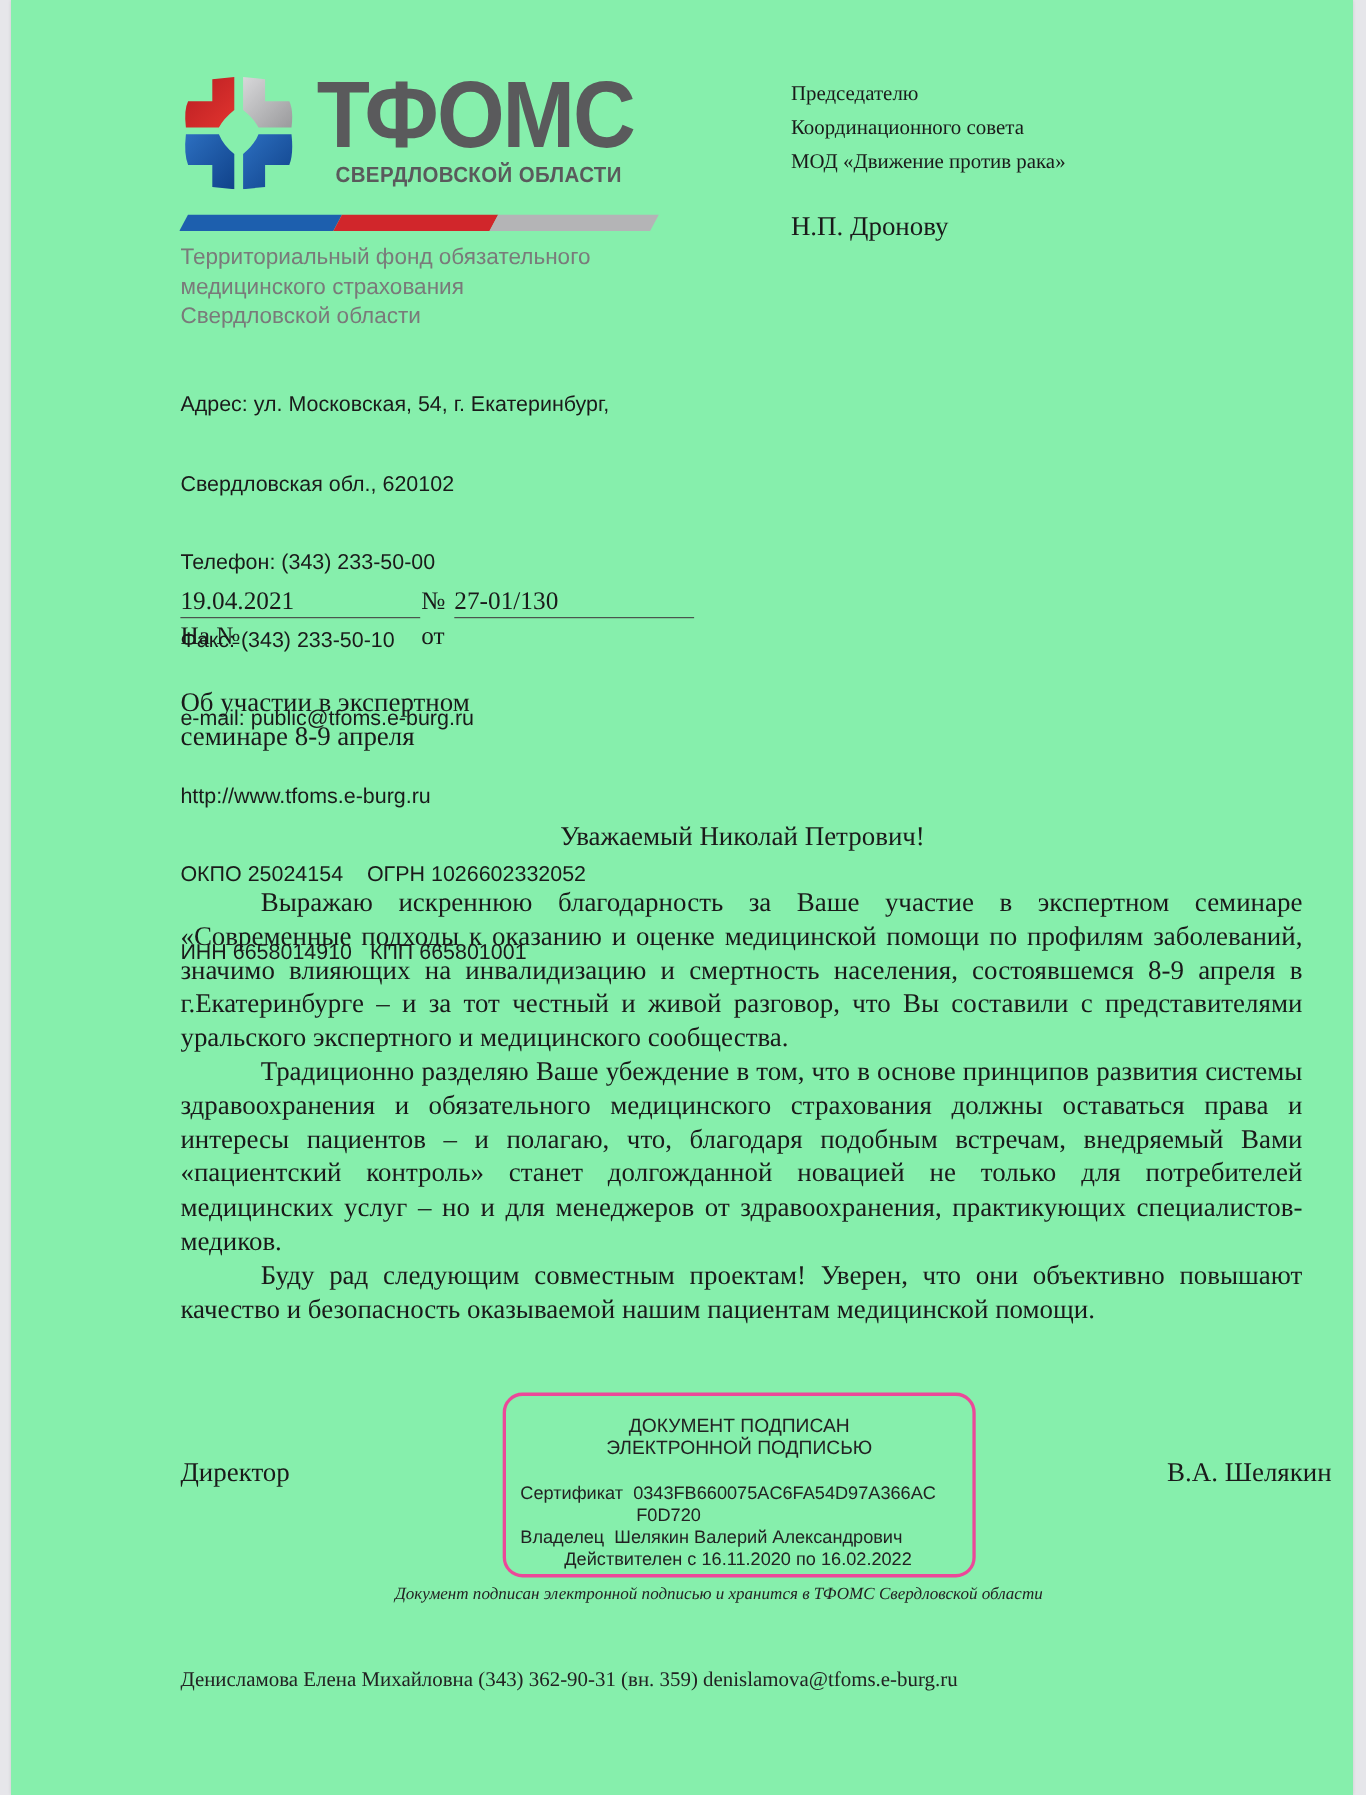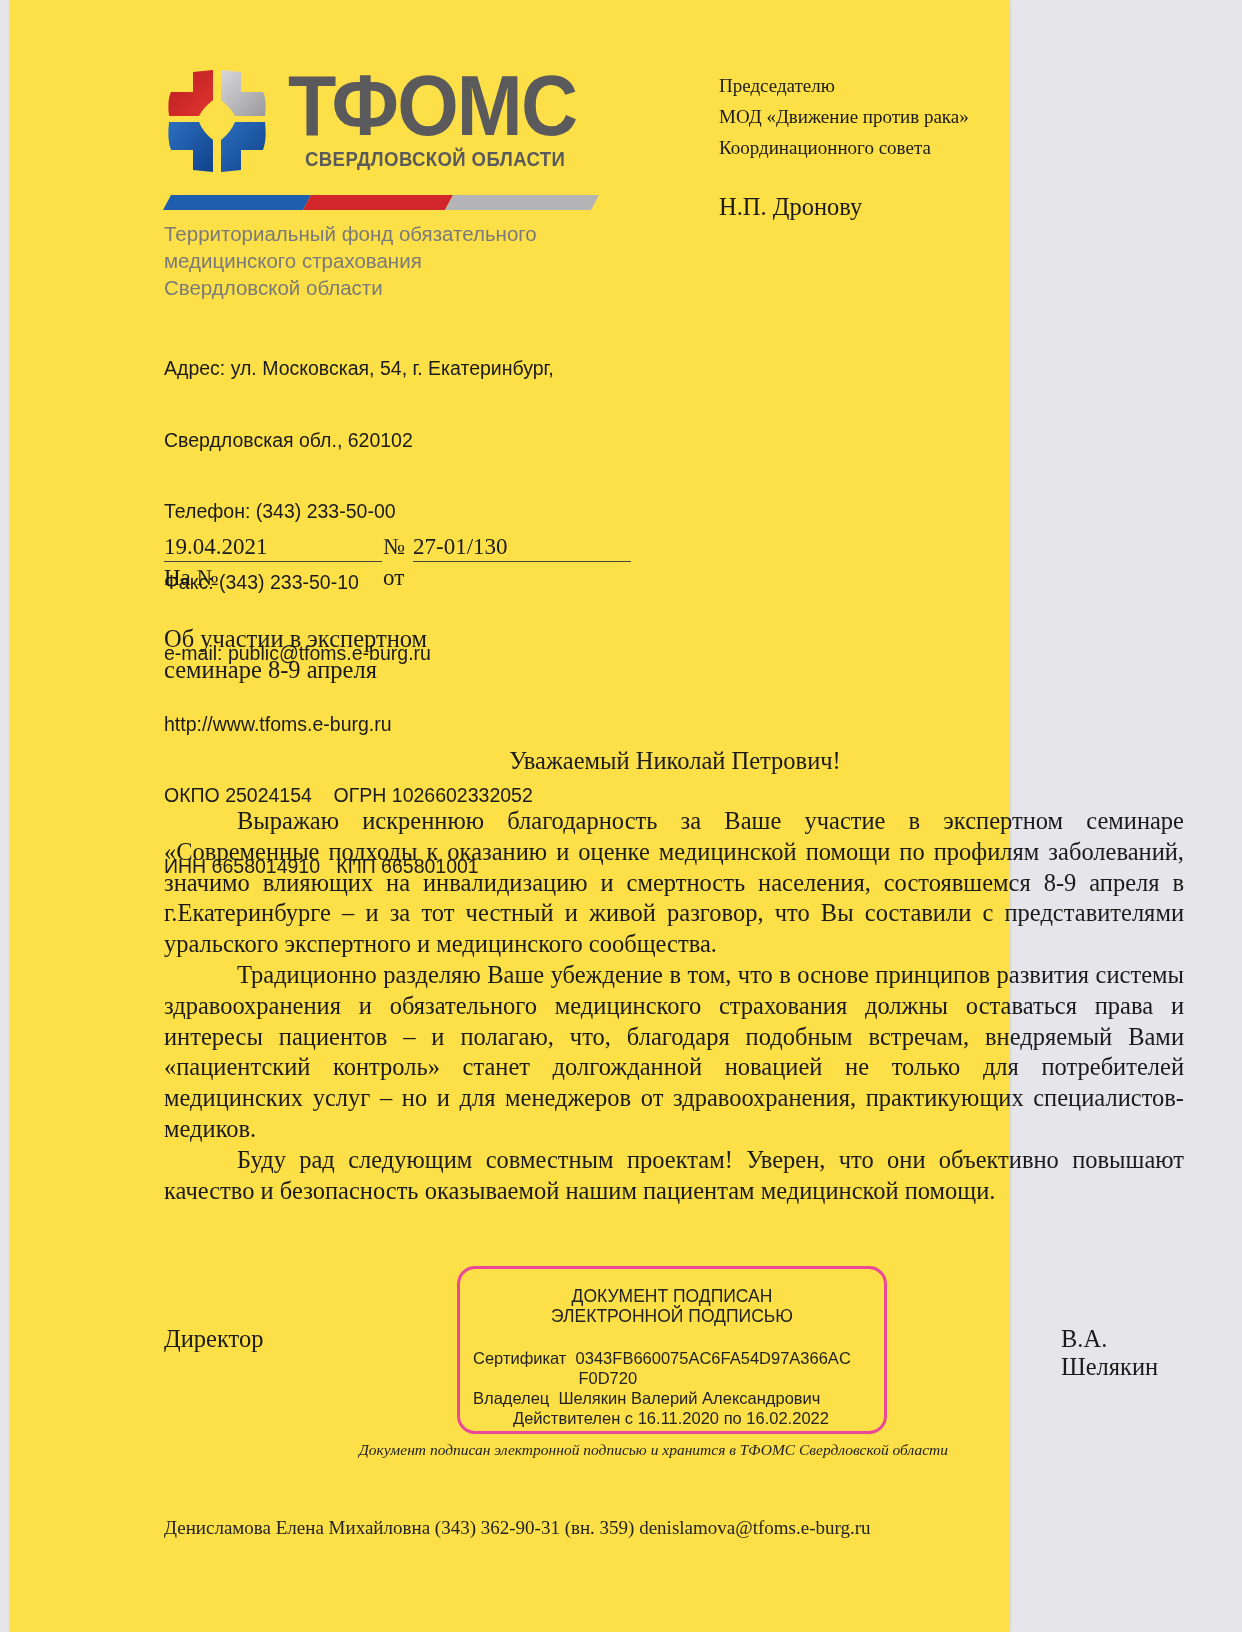--- a/index.html
+++ b/index.html
@@ -3,22 +3,22 @@
 <meta charset="utf-8">
 <style>
   html, body { margin: 0; padding: 0; }
   body {
     width: 1242px; height: 1632px; position: relative; overflow: hidden;
     background: #e6e6ea;
     font-family: "Liberation Serif", serif;
     color: #1a1a1a;
   }
   .page {
-    position: absolute; left: 10px; top: 0; width: 1000px; height: 1632px;
-    background: #fde047;
+    position: absolute; left: 10px; top: 0; width: 1220px; height: 1632px;
+    background: #86efac;
     box-shadow: 0 0 3px rgba(0,0,0,0.12);
   }
   .abs { position: absolute; }
 
   
   .logo-cross { left: 155px; top: 70px; width: 104px; height: 102px; }
   .logo-title {
     left: 278px; top: 62px; font-family: "Liberation Sans", sans-serif;
     font-weight: bold; font-size: 86px; letter-spacing: -2px; color: #5a5a5c;
     line-height: 86px; transform: scaleX(0.92); transform-origin: left top;
@@ -124,22 +124,22 @@
     <div>Телефон: (343) 233-50-00</div>
     <div>Факс: (343) 233-50-10</div>
     <div>e-mail: public@tfoms.e-burg.ru</div>
     <div>http://www.tfoms.e-burg.ru</div>
     <div>ОКПО 25024154    ОГРН 1026602332052</div>
     <div>ИНН 6658014910   КПП 665801001</div>
   </div>
 
   <div class="abs recipient">
     <div>Председателю</div>
+    <div>Координационного совета</div>
     <div>МОД «Движение против рака»</div>
-    <div>Координационного совета</div>
   </div>
   <div class="abs recipient-name">Н.П. Дронову</div>
 
   <div class="abs reg-date">19.04.2021</div>
   <div class="abs reg-no-label">№</div>
   <div class="abs reg-no">27-01/130</div>
   <div class="abs reg-ref">На №</div>
   <div class="abs reg-from">от</div>
 
   <div class="abs subject">

